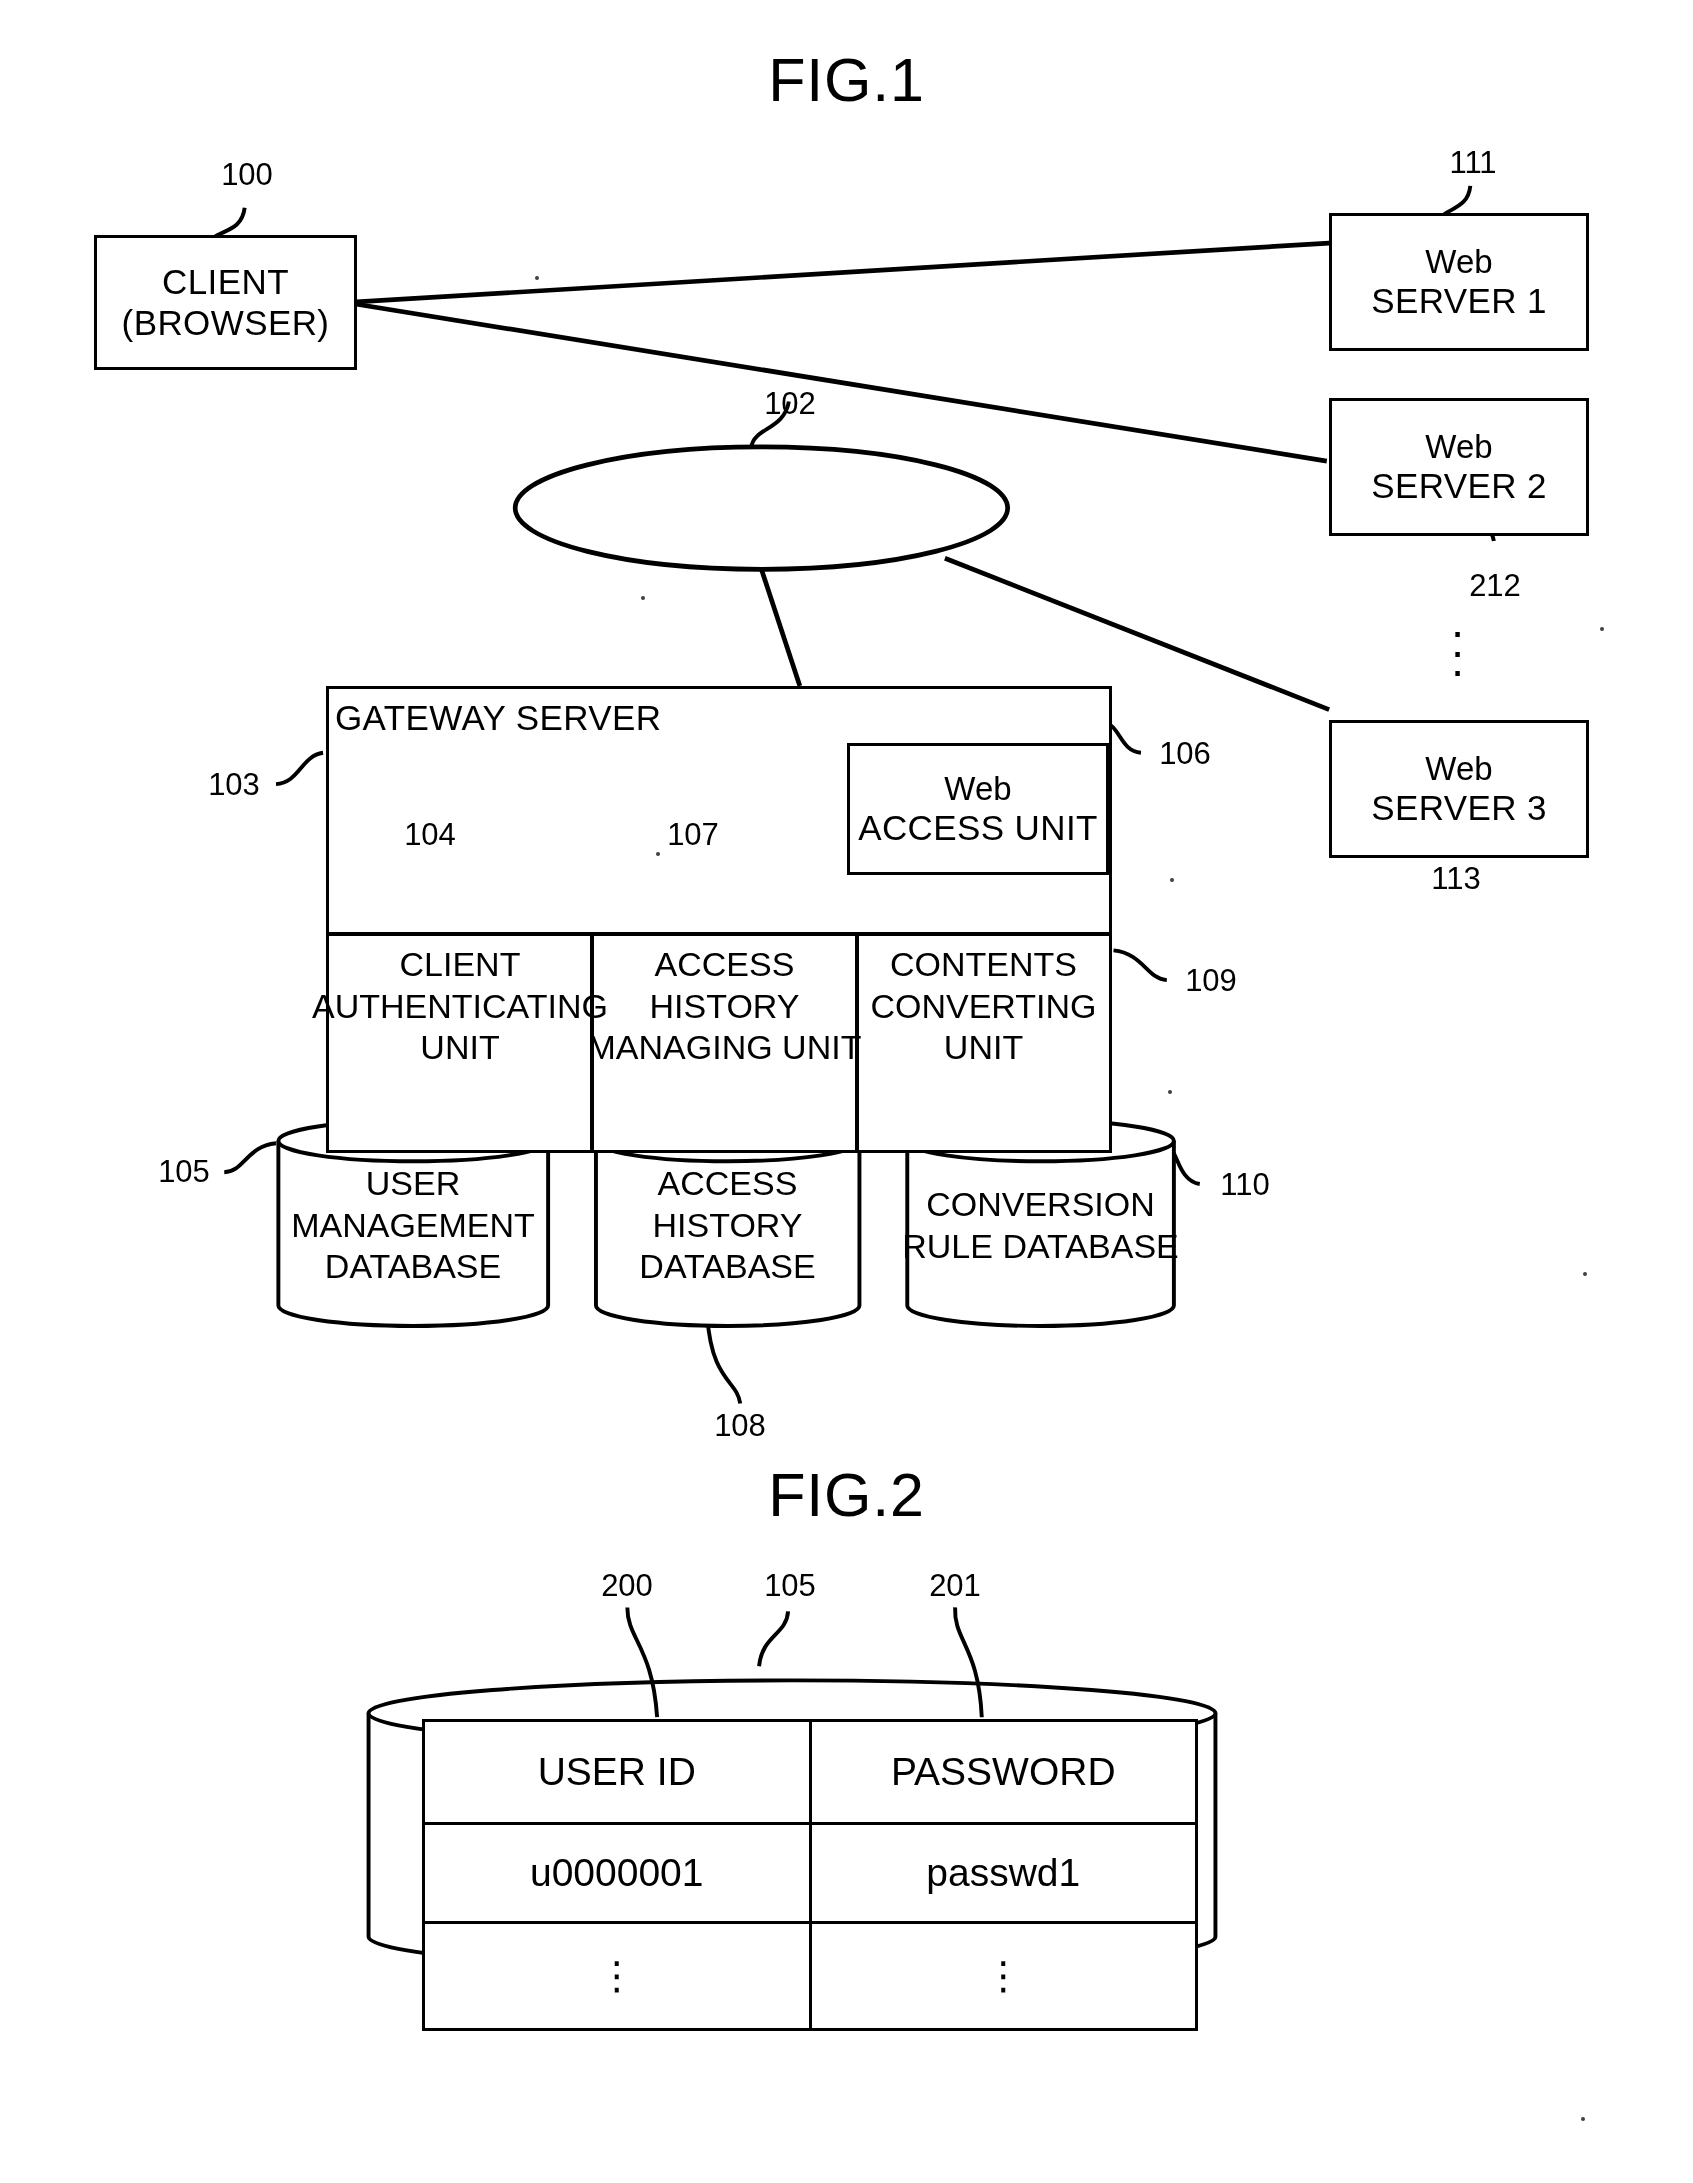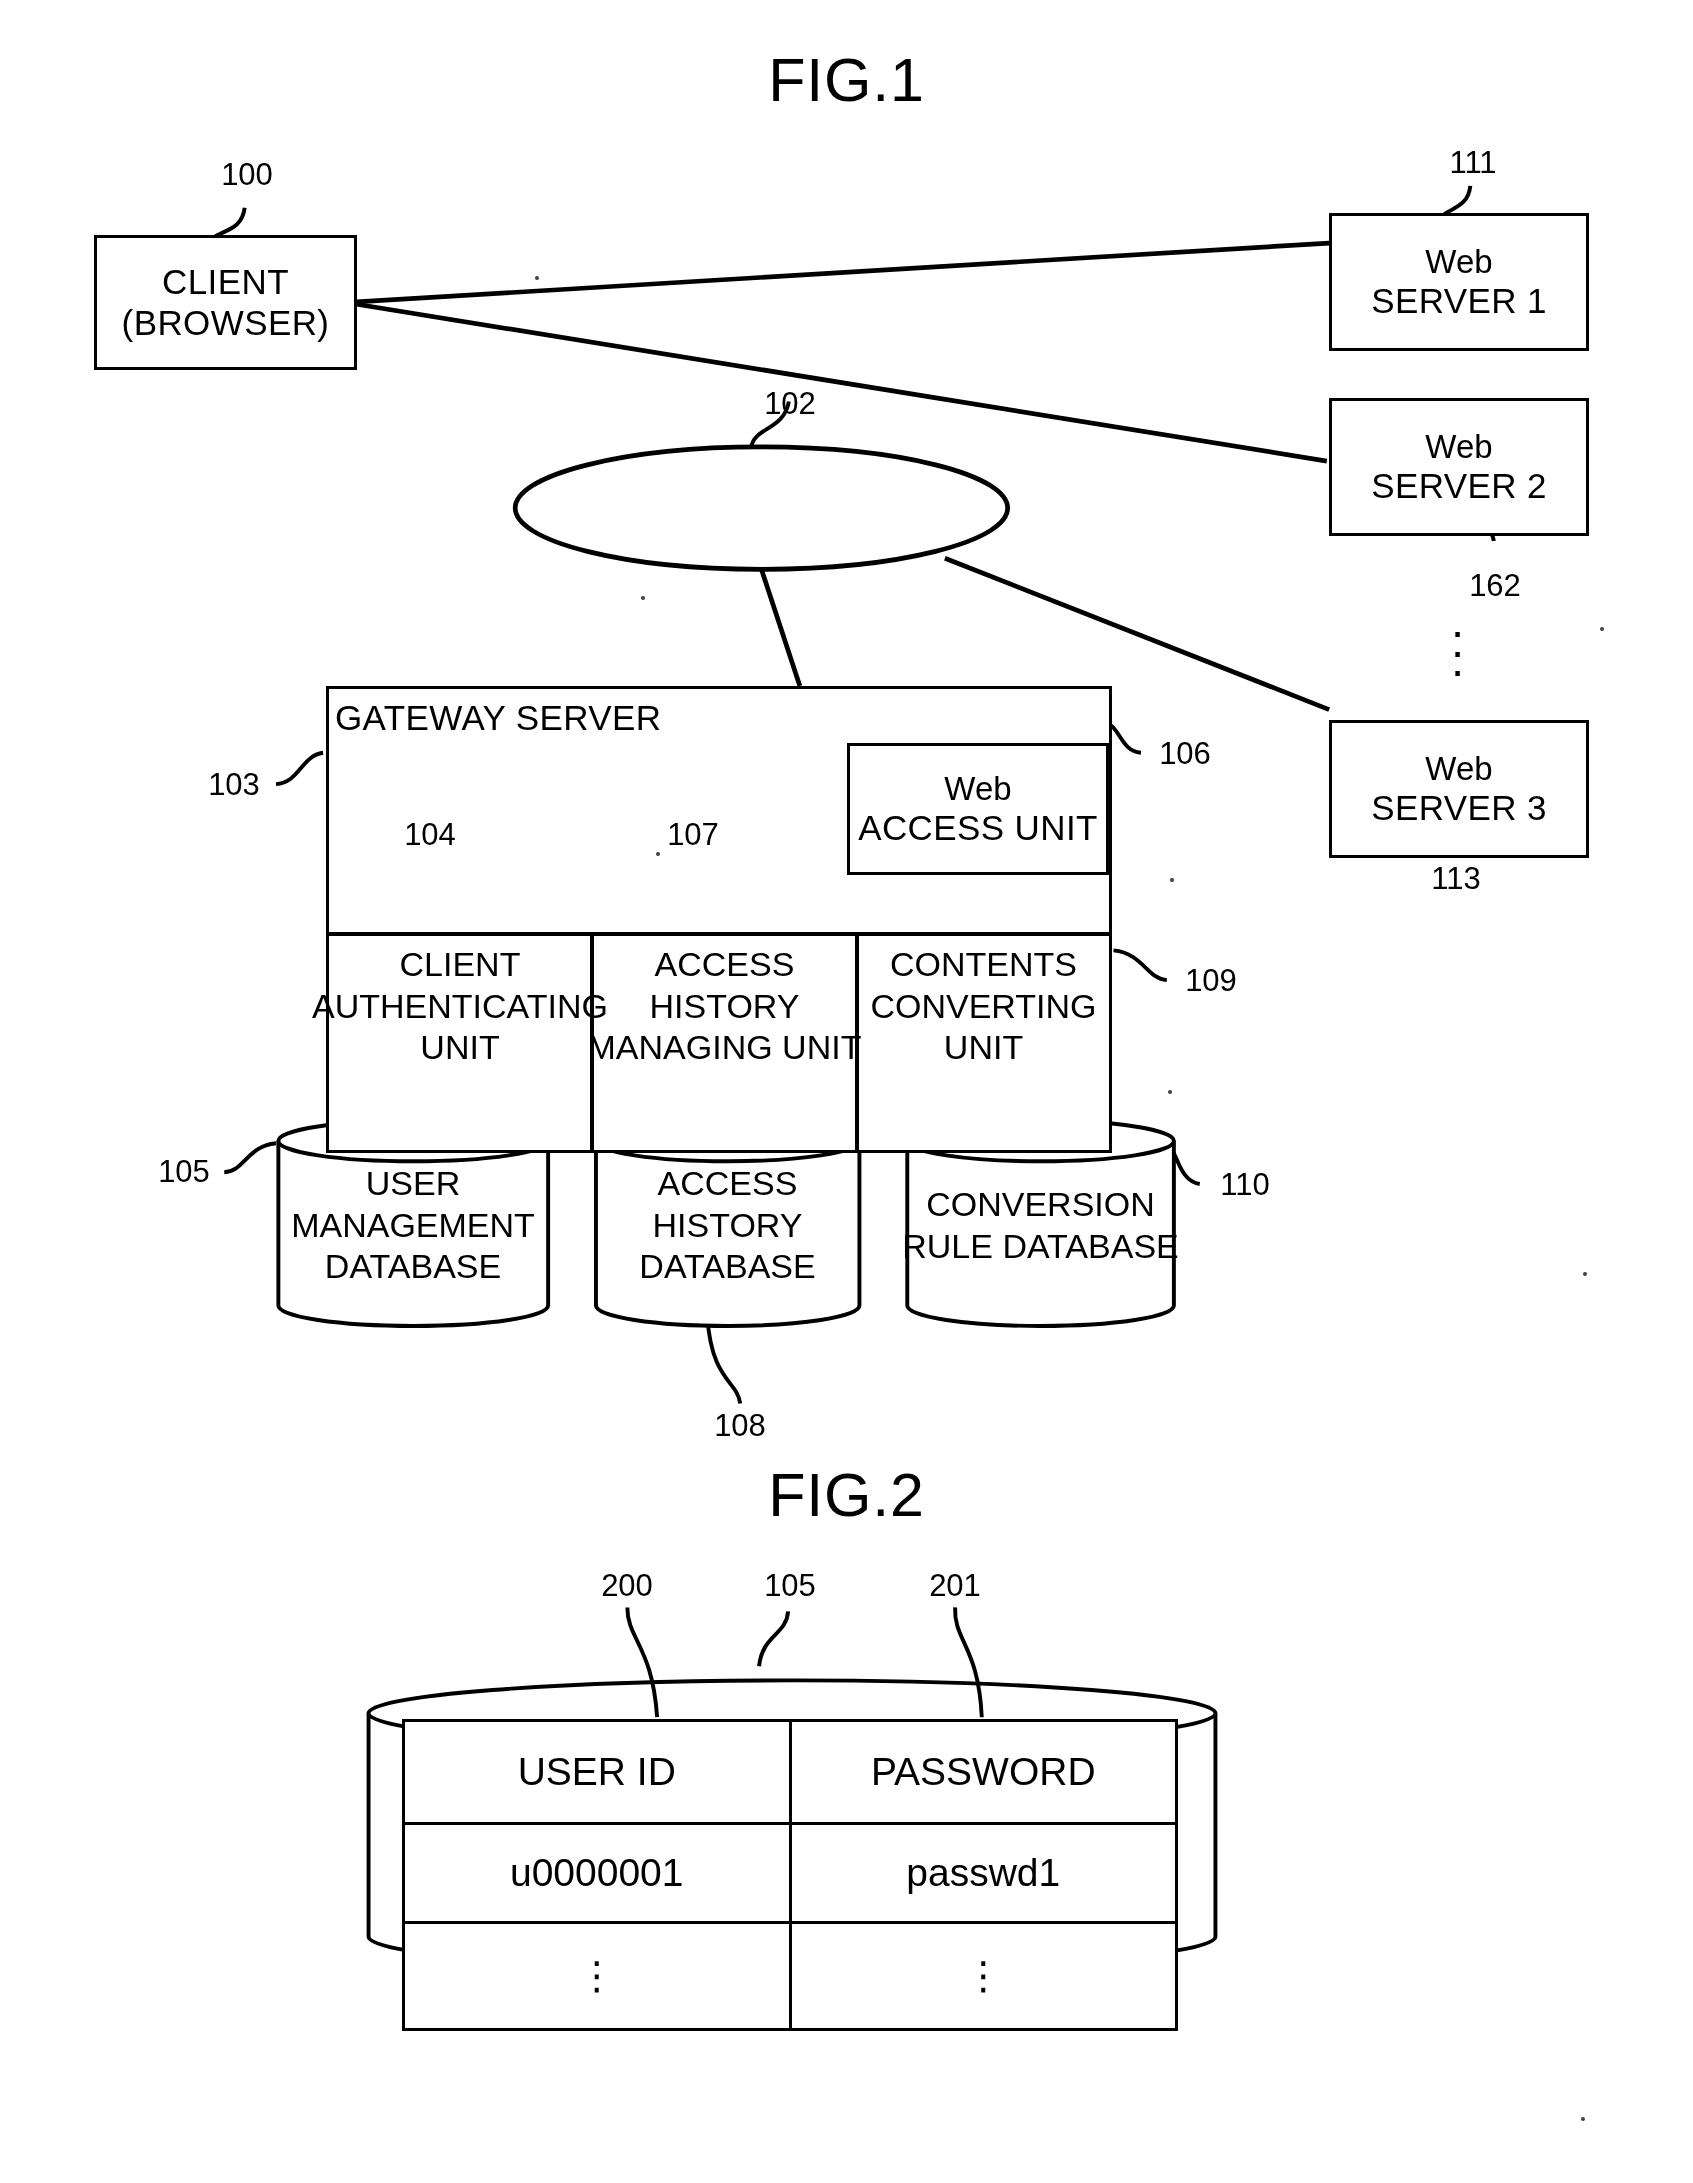--- a/index.html
+++ b/index.html
@@ -198,21 +198,21 @@
   <div class="node boxnode" style="left:1329px; top:213px; width:260px; height:138px;">
     <div class="srv-label-top">Web</div>
     <div class="srv-label-bot">SERVER 1</div>
   </div>
 
   <div class="node boxnode" style="left:1329px; top:398px; width:260px; height:138px;">
     <div class="srv-label-top">Web</div>
     <div class="srv-label-bot">SERVER 2</div>
   </div>
 
-  <div class="ref" style="left:1451px; top:568px; width:88px;">162</div>
+  <div class="ref" style="left:1451px; top:568px; width:88px;">212</div>
 
   <div class="dots" style="left:1426px; top:621px; width:63px;">
     <span>·</span>
       <span>·</span>
       <span>·</span>
   </div>
 
   <div class="node boxnode" style="left:1329px; top:720px; width:260px; height:138px;">
     <div class="srv-label-top">Web</div>
     <div class="srv-label-bot">SERVER 3</div>
@@ -279,21 +279,21 @@
   <div class="ref" style="left:140px; top:1154px; width:88px;">105</div>
   <div class="ref" style="left:696px; top:1408px; width:88px;">108</div>
   <div class="ref" style="left:1201px; top:1167px; width:88px;">110</div>
 
   <div class="fig-title" style="left:0; top:1460px; width:1693px;">FIG.2</div>
 
   <div class="ref" style="left:582px; top:1568px; width:90px;">200</div>
   <div class="ref" style="left:745px; top:1568px; width:90px;">105</div>
   <div class="ref" style="left:910px; top:1568px; width:90px;">201</div>
 
-  <table class="db-table" style="left:402px; top:1719px; width:776px;">
+  <table class="db-table" style="left:422px; top:1719px; width:776px;">
     <tbody>
         <tr>
       <th style="width:50%; height:98px;">USER ID</th>
       <th style="width:50%; height:98px;">PASSWORD</th>
     </tr>
     <tr>
       <td style="height:94px;">u0000001</td>
       <td style="height:94px;">passwd1</td>
     </tr>
     <tr>

